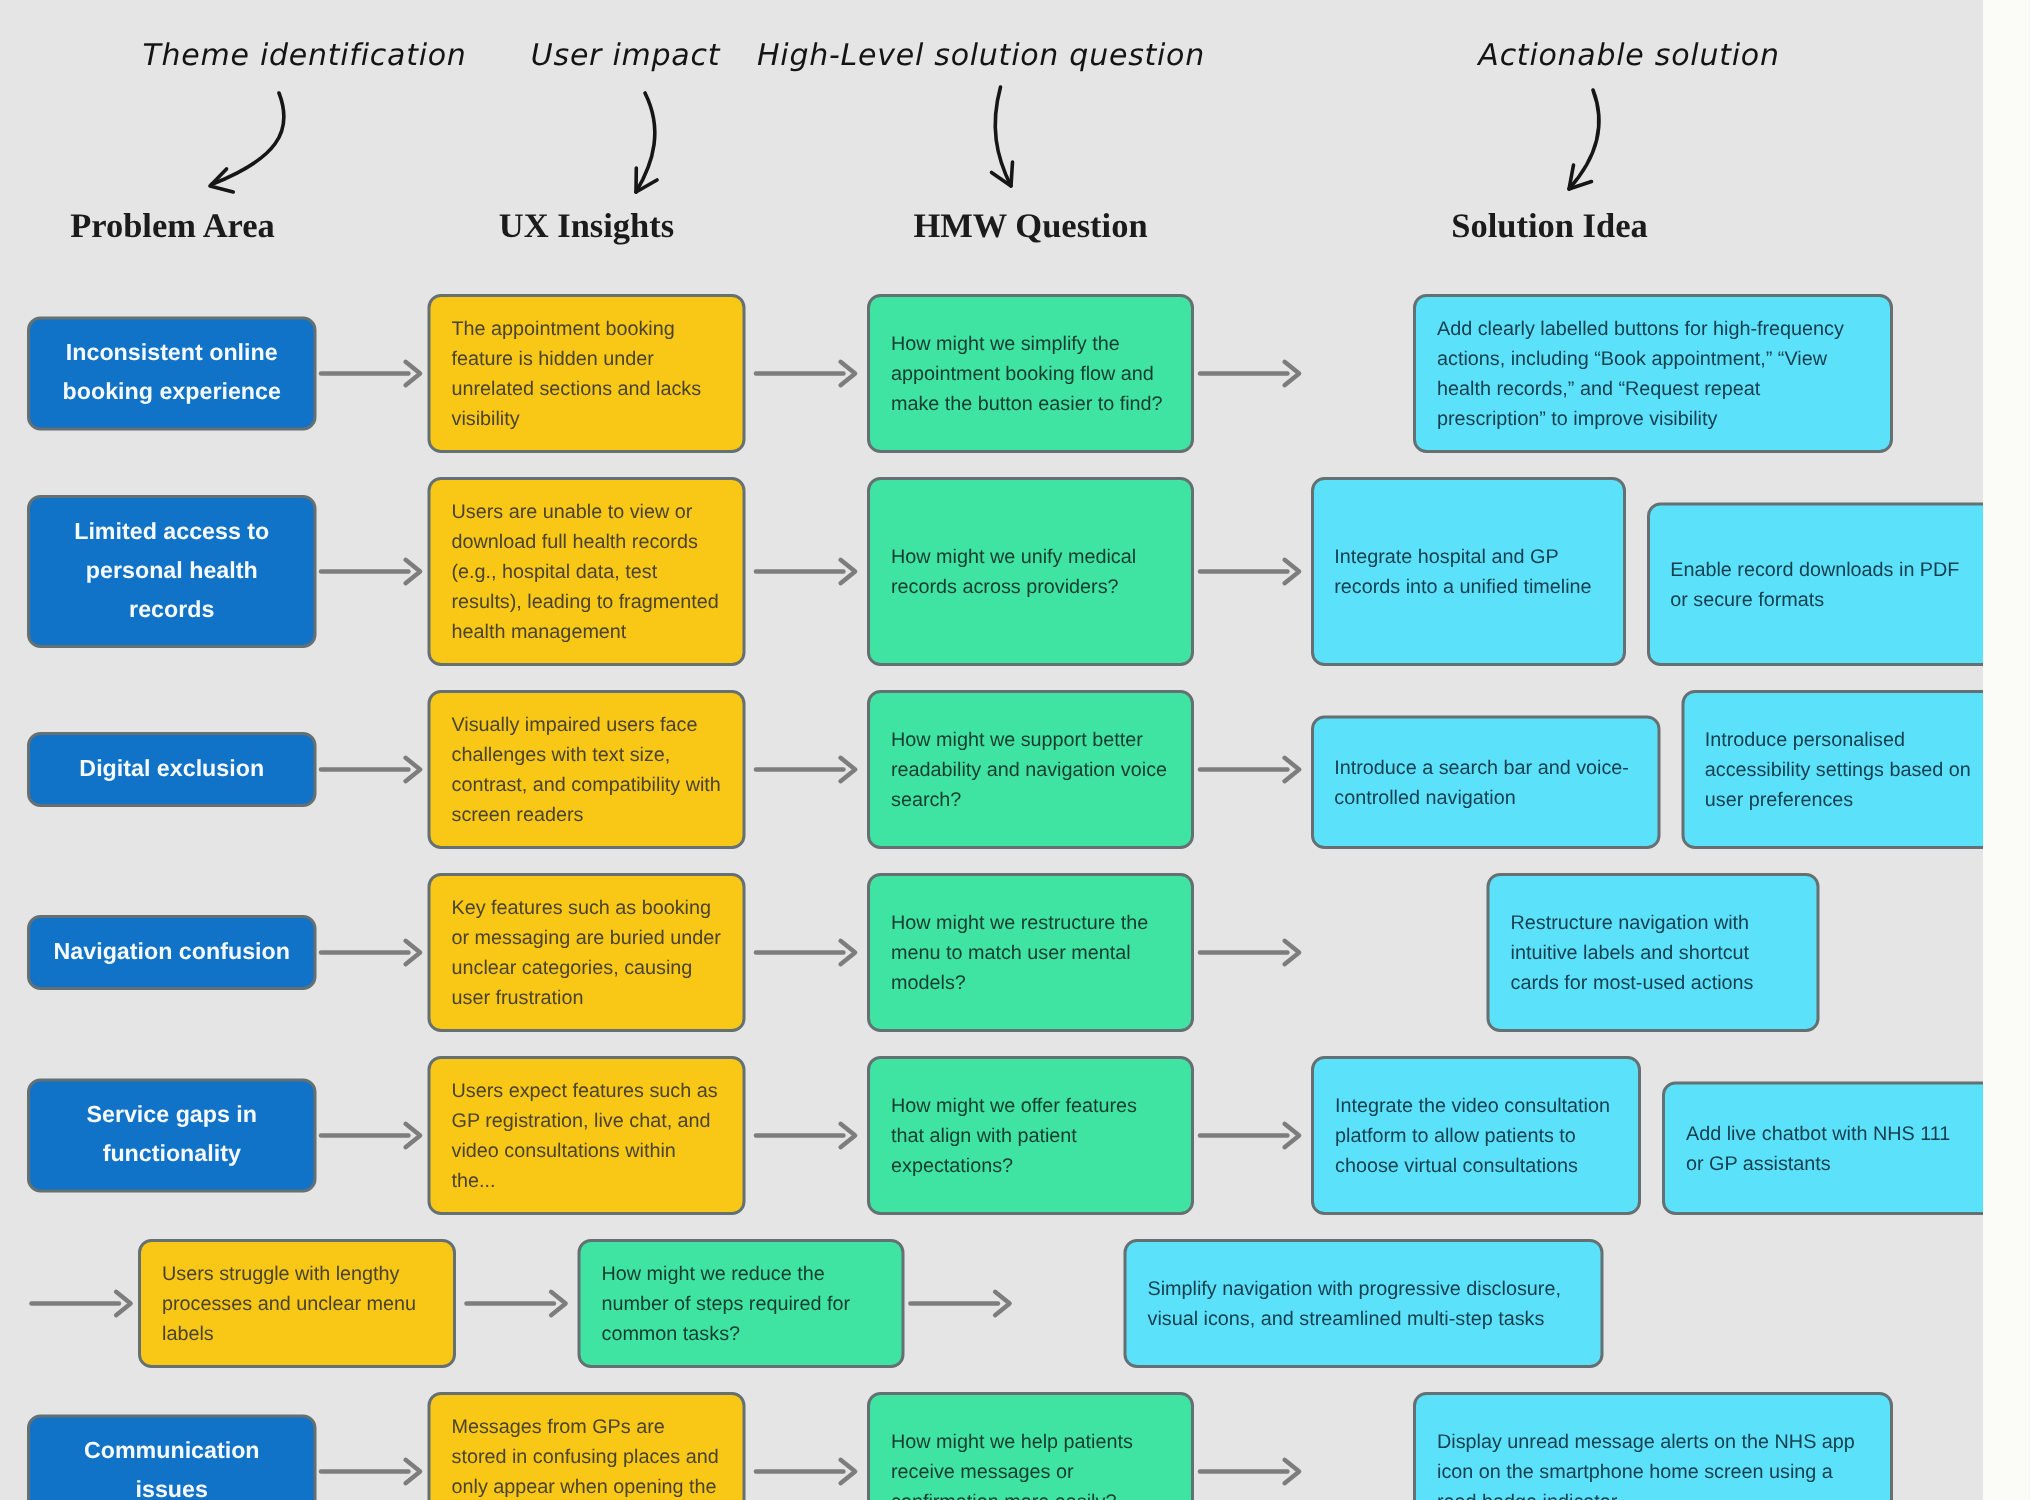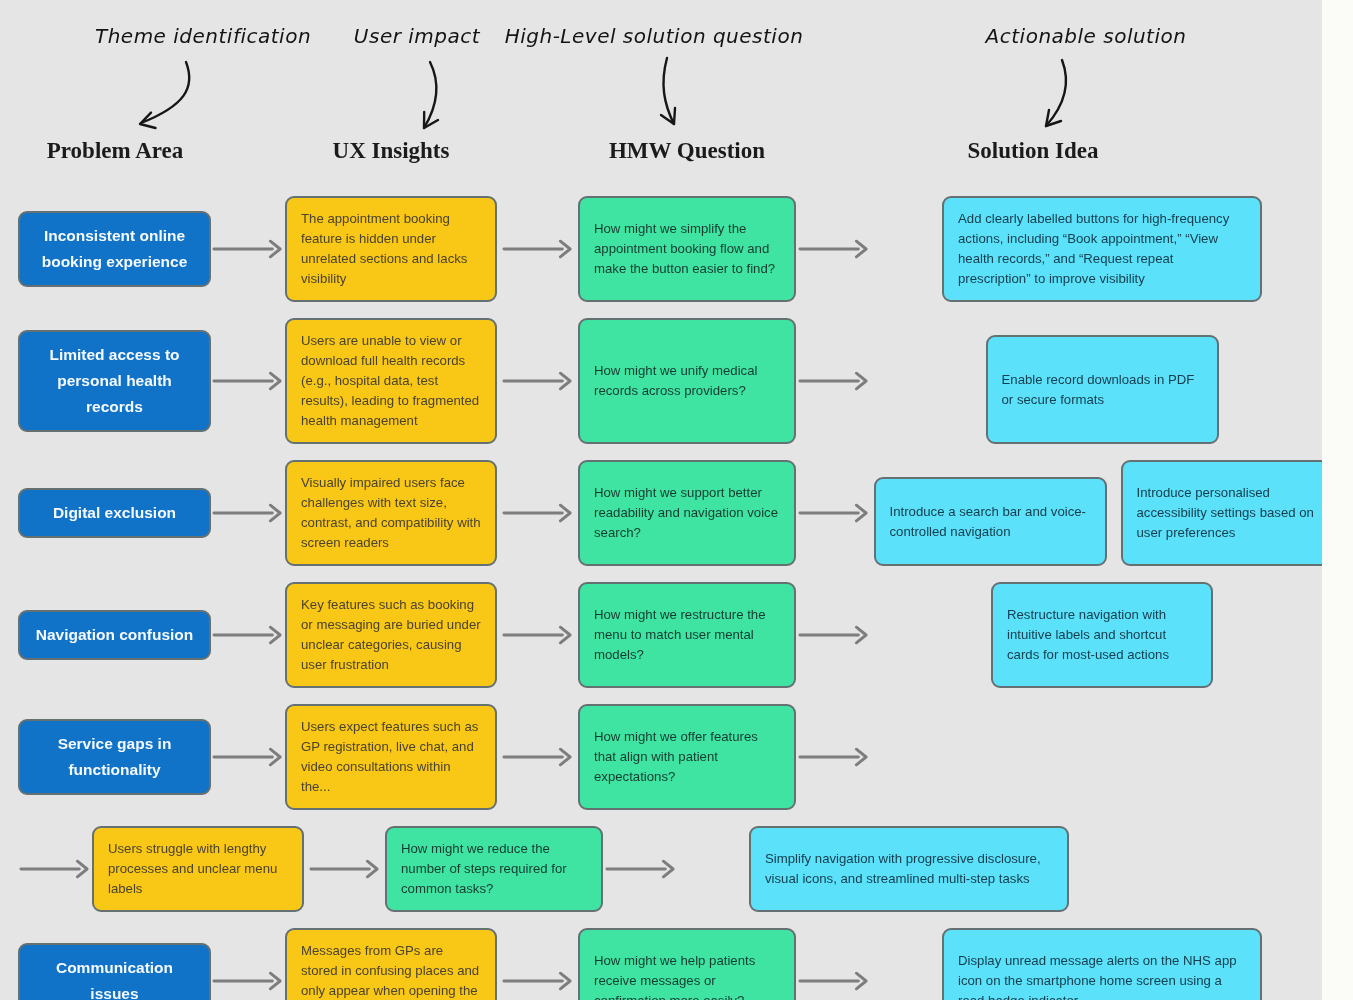--- a/index.html
+++ b/index.html
@@ -135,20 +135,23 @@
             <span>How might we unify medical records across providers?</span>
           </div>
         </div>
       <div class="gap3">
           <svg class="flow" viewBox="0 0 74 24">
             <path d="M2 12 H62"></path>
             <path d="M60 4 L70 12 L60 20"></path>
           </svg>
         </div>
       <div class="col4">
+        <div class="box cyan sol-p1">
+            <span>Integrate hospital and GP records into a unified timeline</span>
+          </div>
         <div class="box cyan sol-p2">
             <span>Enable record downloads in PDF or secure formats</span>
           </div>
       </div>
     </div>
 
     <div class="row">
       <div class="col1">
           <div class="box blue">
             <span>Digital exclusion</span>
@@ -260,20 +263,28 @@
           <div class="box green">
             <span>How might we offer features that align with patient expectations?</span>
           </div>
         </div>
       <div class="gap3">
           <svg class="flow" viewBox="0 0 74 24">
             <path d="M2 12 H62"></path>
             <path d="M60 4 L70 12 L60 20"></path>
           </svg>
         </div>
+      <div class="col4">
+        <div class="box cyan sol-p1" style="flex-basis:220px;width:220px">
+            <span>Integrate the video consultation platform to allow patients to choose virtual consultations</span>
+          </div>
+        <div class="box cyan sol-p2" style="flex-basis:222px;width:222px">
+            <span>Add live chatbot with NHS 111 or GP assistants</span>
+          </div>
+      </div>
     </div>
 
     <div class="row">
       <div class="gap1">
           <svg class="flow" viewBox="0 0 74 24">
             <path d="M2 12 H62"></path>
             <path d="M60 4 L70 12 L60 20"></path>
           </svg>
         </div>
       <div class="col2">

